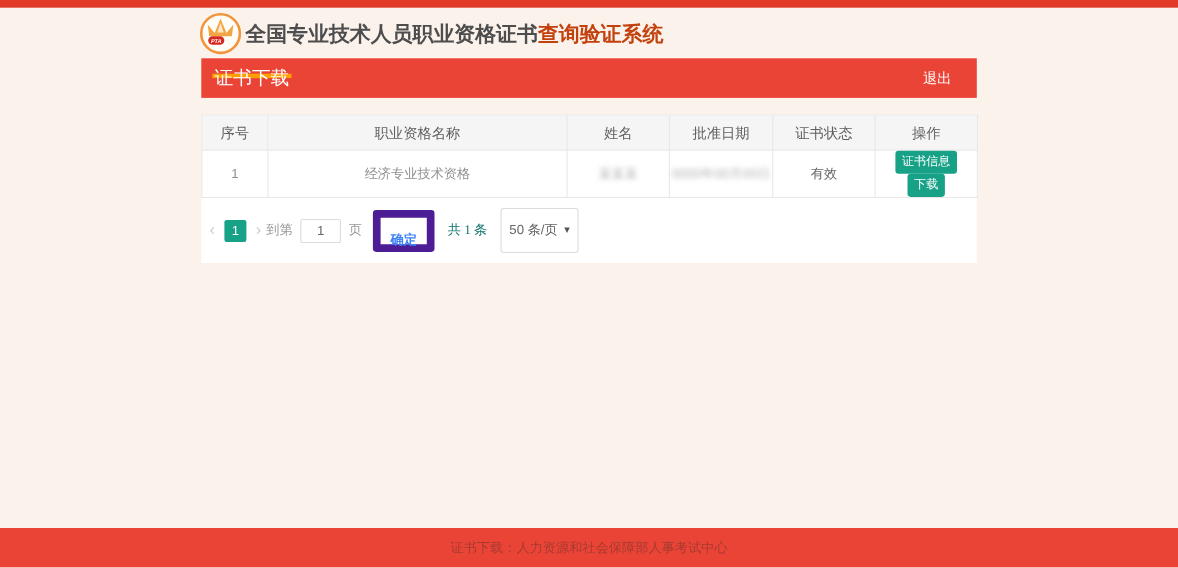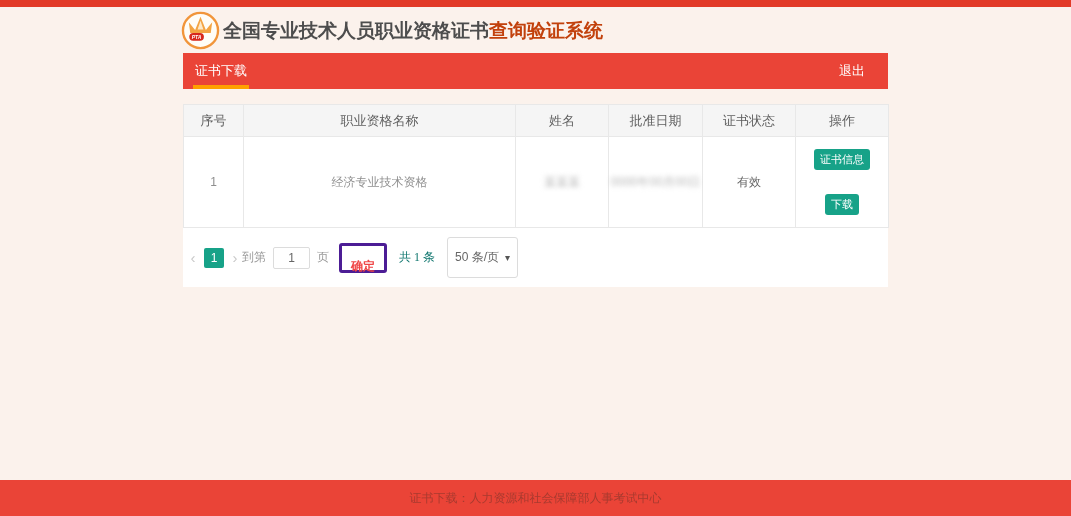--- a/index.html
+++ b/index.html
@@ -20,46 +20,46 @@
   .title .accent { color:#c2410c; }
   .userbar { position:absolute; right:0; top:8px; display:flex; align-items:center; font-size:12px; color:#8a8a8a; }
   .userbar .ico { margin-right:4px; display:inline-flex; }
   .user-name { filter:blur(2.3px); color:#b5b5b5; margin-left:2px; }
   .divider { color:#d9d9d9; margin:0 8px; }
   .verify-link { color:#2b49c6; text-decoration:none; display:inline-flex; align-items:center; cursor:pointer; }
   .verify-link .ico { margin-right:4px; display:inline-flex; }
 
   
   .nav { height:36px; background:#ea4437; position:relative; }
-  .tab { position:absolute; left:10px; top:0; height:36px; line-height:35px; padding:0 2px; min-width:55px;
-         text-align:center; color:#fff; font-size:13px; border-bottom:4px solid #ffa000; cursor:pointer; }
+  .tab { position:absolute; left:10px; top:0; height:18px; line-height:35px; padding:0 2px; min-width:55px;
+         text-align:center; color:#fff; font-size:17px; border-bottom:4px solid #ffa000; cursor:pointer; }
   .logout { position:absolute; right:23px; top:0; line-height:36px; color:#fff; font-size:13px; cursor:pointer; text-decoration:none; }
 
   
   .panel { margin-top:15px; background:#fff; padding-bottom:9px; }
   table { width:100%; border-collapse:collapse; table-layout:fixed; }
   col.c1{width:60px} col.c2{width:272px} col.c3{width:93px} col.c4{width:94px} col.c5{width:93px} col.c6{width:93px}
   th { background:#f5f5f5; height:32px; font-size:13px; color:#5f5f5f; font-weight:normal; border:1px solid #e8e8e8; text-align:center; }
   td { height:34px; text-align:center; font-size:12px; color:#8f8f8f; border:1px solid #e8e8e8; background:#fff; }
   td.status { color:#666; }
   .redacted { filter:blur(2.4px); color:#b5b5b5; }
   .btn-green { display:inline-block; background:#17a288; color:#fff; font-size:11px; line-height:1;
-               padding:5px 6px; border-radius:3px; margin:12px 3px; cursor:pointer; border:none; white-space:nowrap; }
+               padding:5px 6px; border-radius:3px; margin:0 3px; cursor:pointer; border:none; white-space:nowrap; }
 
   
   .pager { display:flex; align-items:center; margin:9px 0 0 3px; font-size:12px; color:#999; }
   .pg-arrow { color:#c9c9c9; font-size:15px; width:14px; text-align:center; cursor:pointer; line-height:20px; }
   .pg-current { width:20px; height:20px; background:#17a288; color:#fff; text-align:center; line-height:20px;
                 border-radius:2px; font-size:12px; margin:0 4px; cursor:pointer; }
   .pg-goto { margin-left:0; color:#999; }
   .pg-input { width:37px; height:22px; border:1px solid #dcdcdc; border-radius:2px; text-align:center;
               font-size:12px; color:#666; margin:0 7px; background:#fff; }
   .pg-unit { color:#999; margin-right:10px; }
-  .pg-confirm { height:25px; padding:12px 9px; background:#fff; border:3px solid #4c1d95; border-radius:3px;
-                font-size:12px; font-weight:bold; color:#ef4444; cursor:pointer; font-family:inherit; }
+  .pg-confirm { height:25px; padding:12px 9px; background:#fff; border:7px solid #4c1d95; border-radius:3px;
+                font-size:12px; font-weight:bold; color:#3b82f6; cursor:pointer; font-family:inherit; }
   .pg-total { color:#0f766e; margin:0 12px;font-family:Liberation Serif, serif; }
   .pg-select { height:41px; border:1px solid #dcdcdc; border-radius:3px; background:#fff; display:flex;
                align-items:center; padding:0 7px; color:#666; cursor:pointer; }
   .pg-select .chev { margin-left:6px; font-size:10px; color:#555; }
 
   
   .footer { position:absolute; left:0; bottom:0; width:1071px; height:36px; background:#ea4437;
             text-align:center; line-height:36px; font-size:12px; color:#a83a2f; }
 </style>
 </head>

